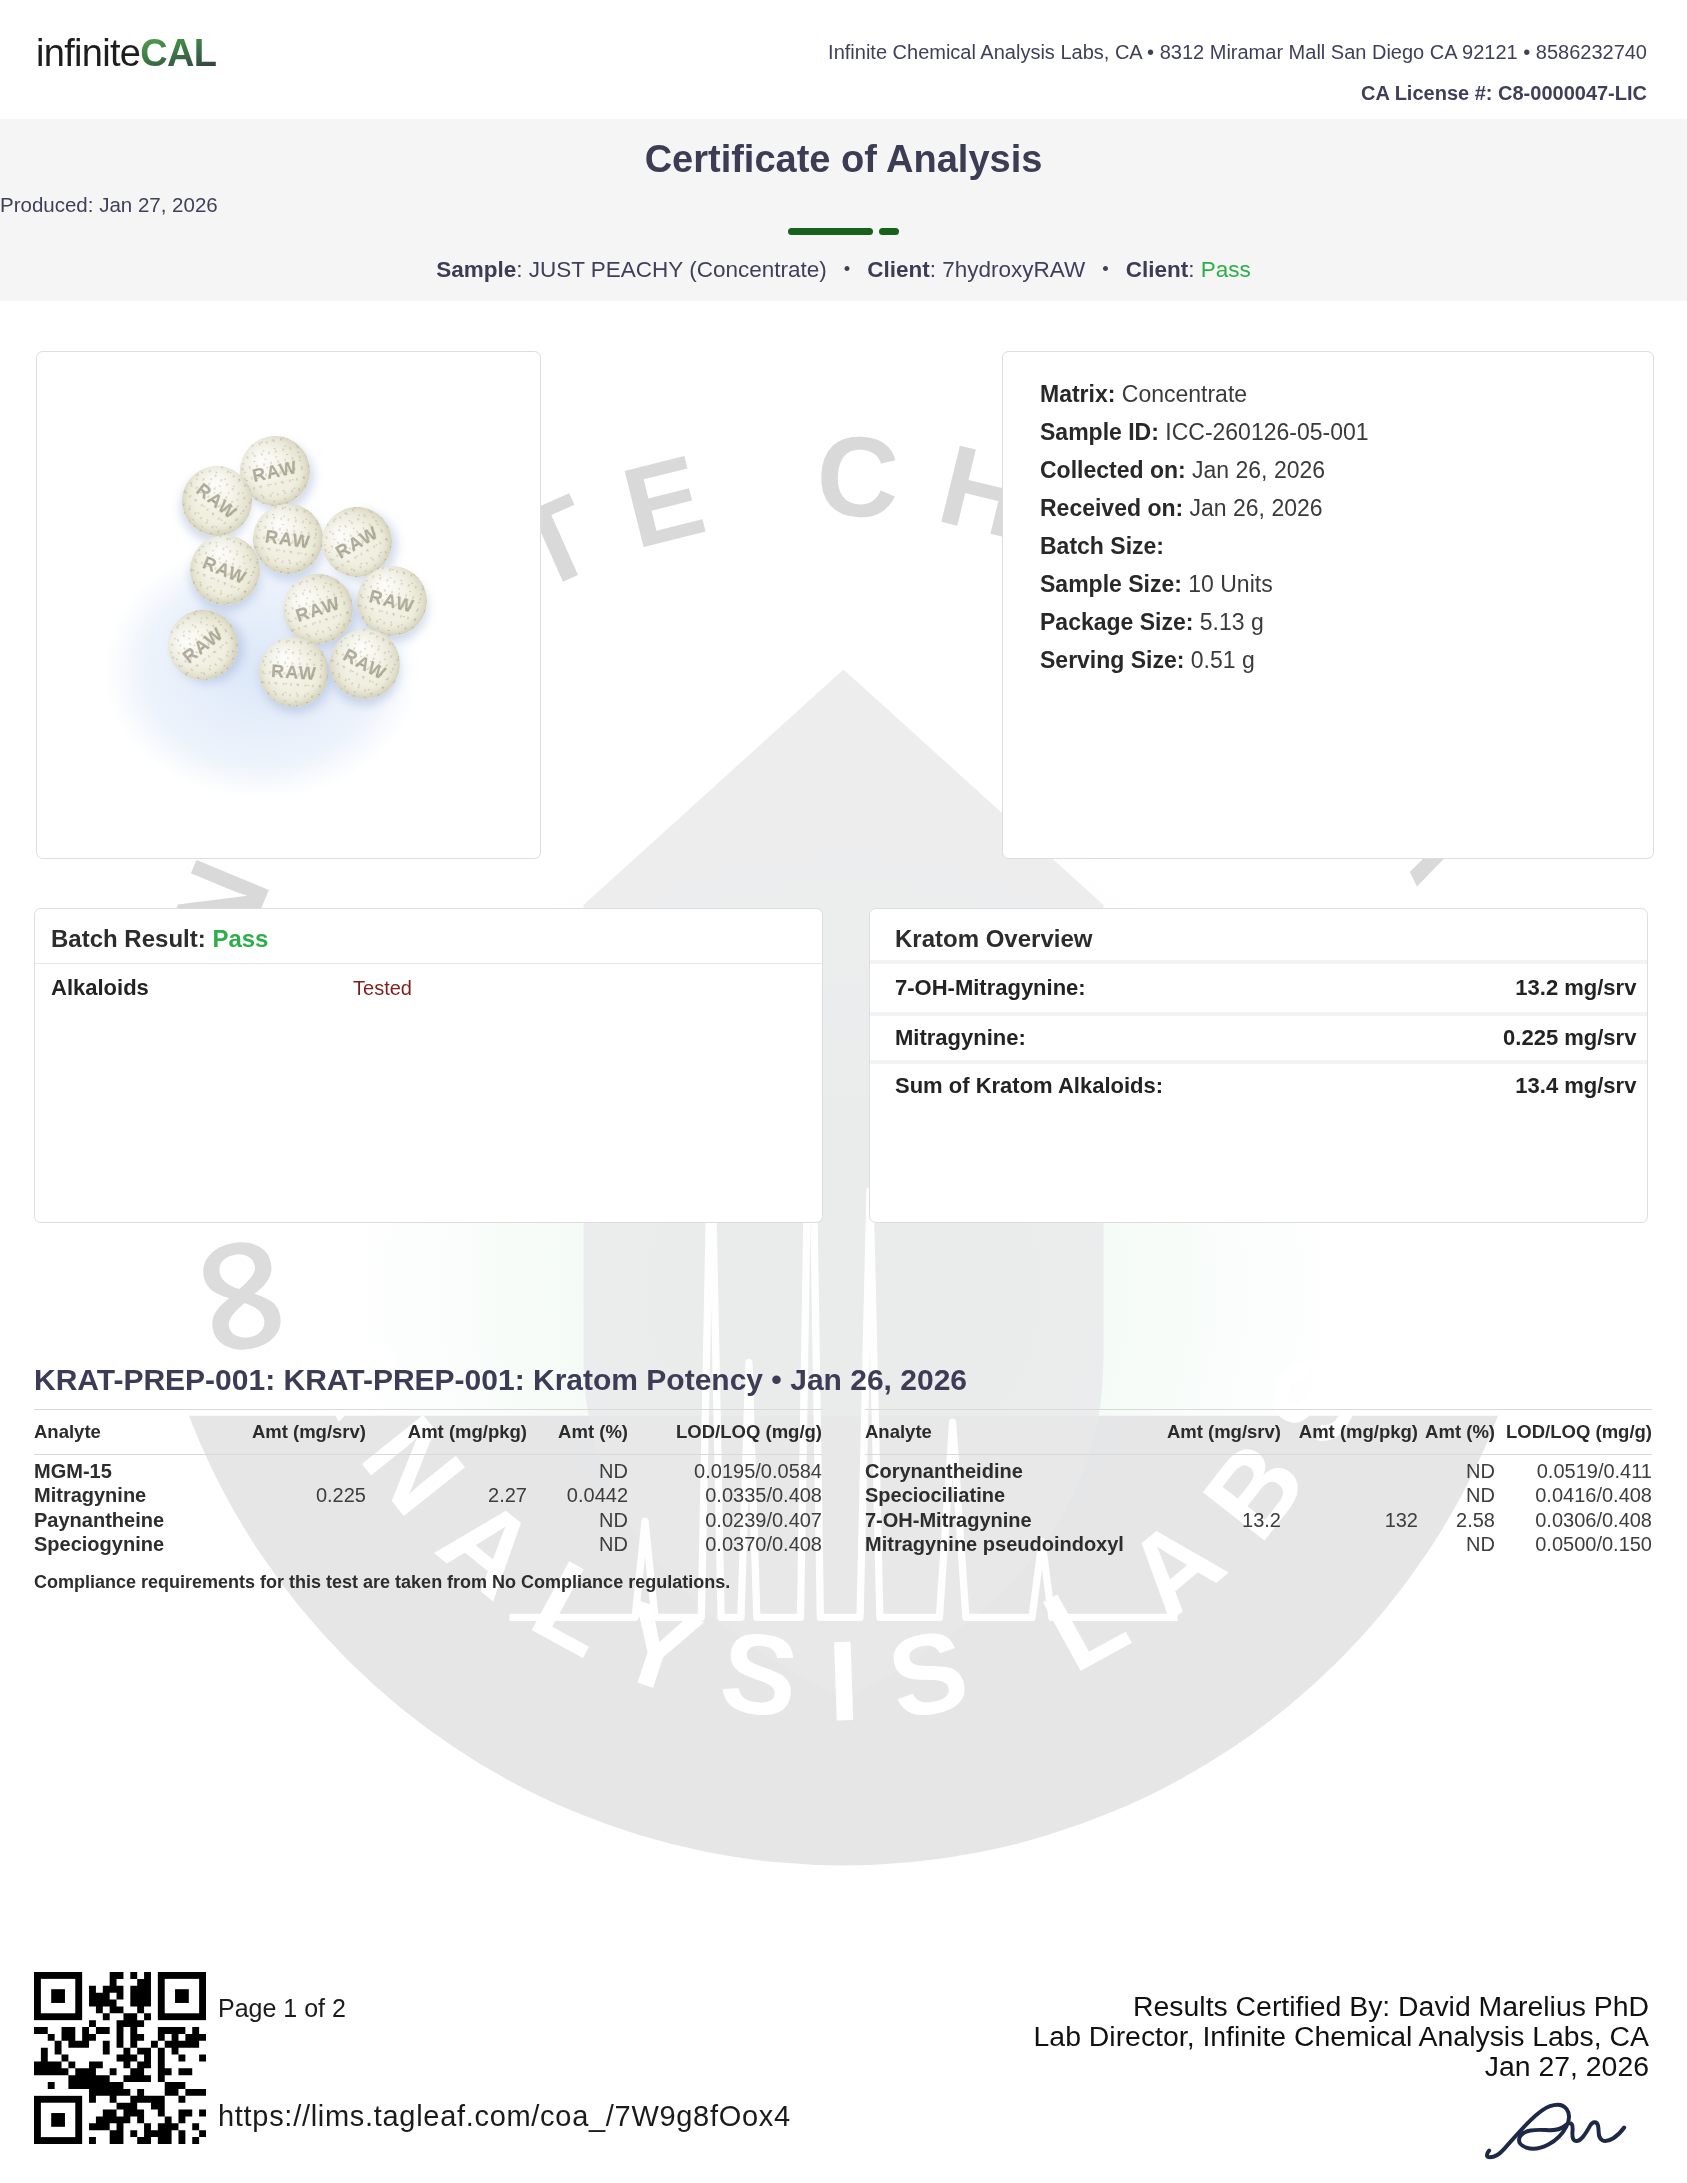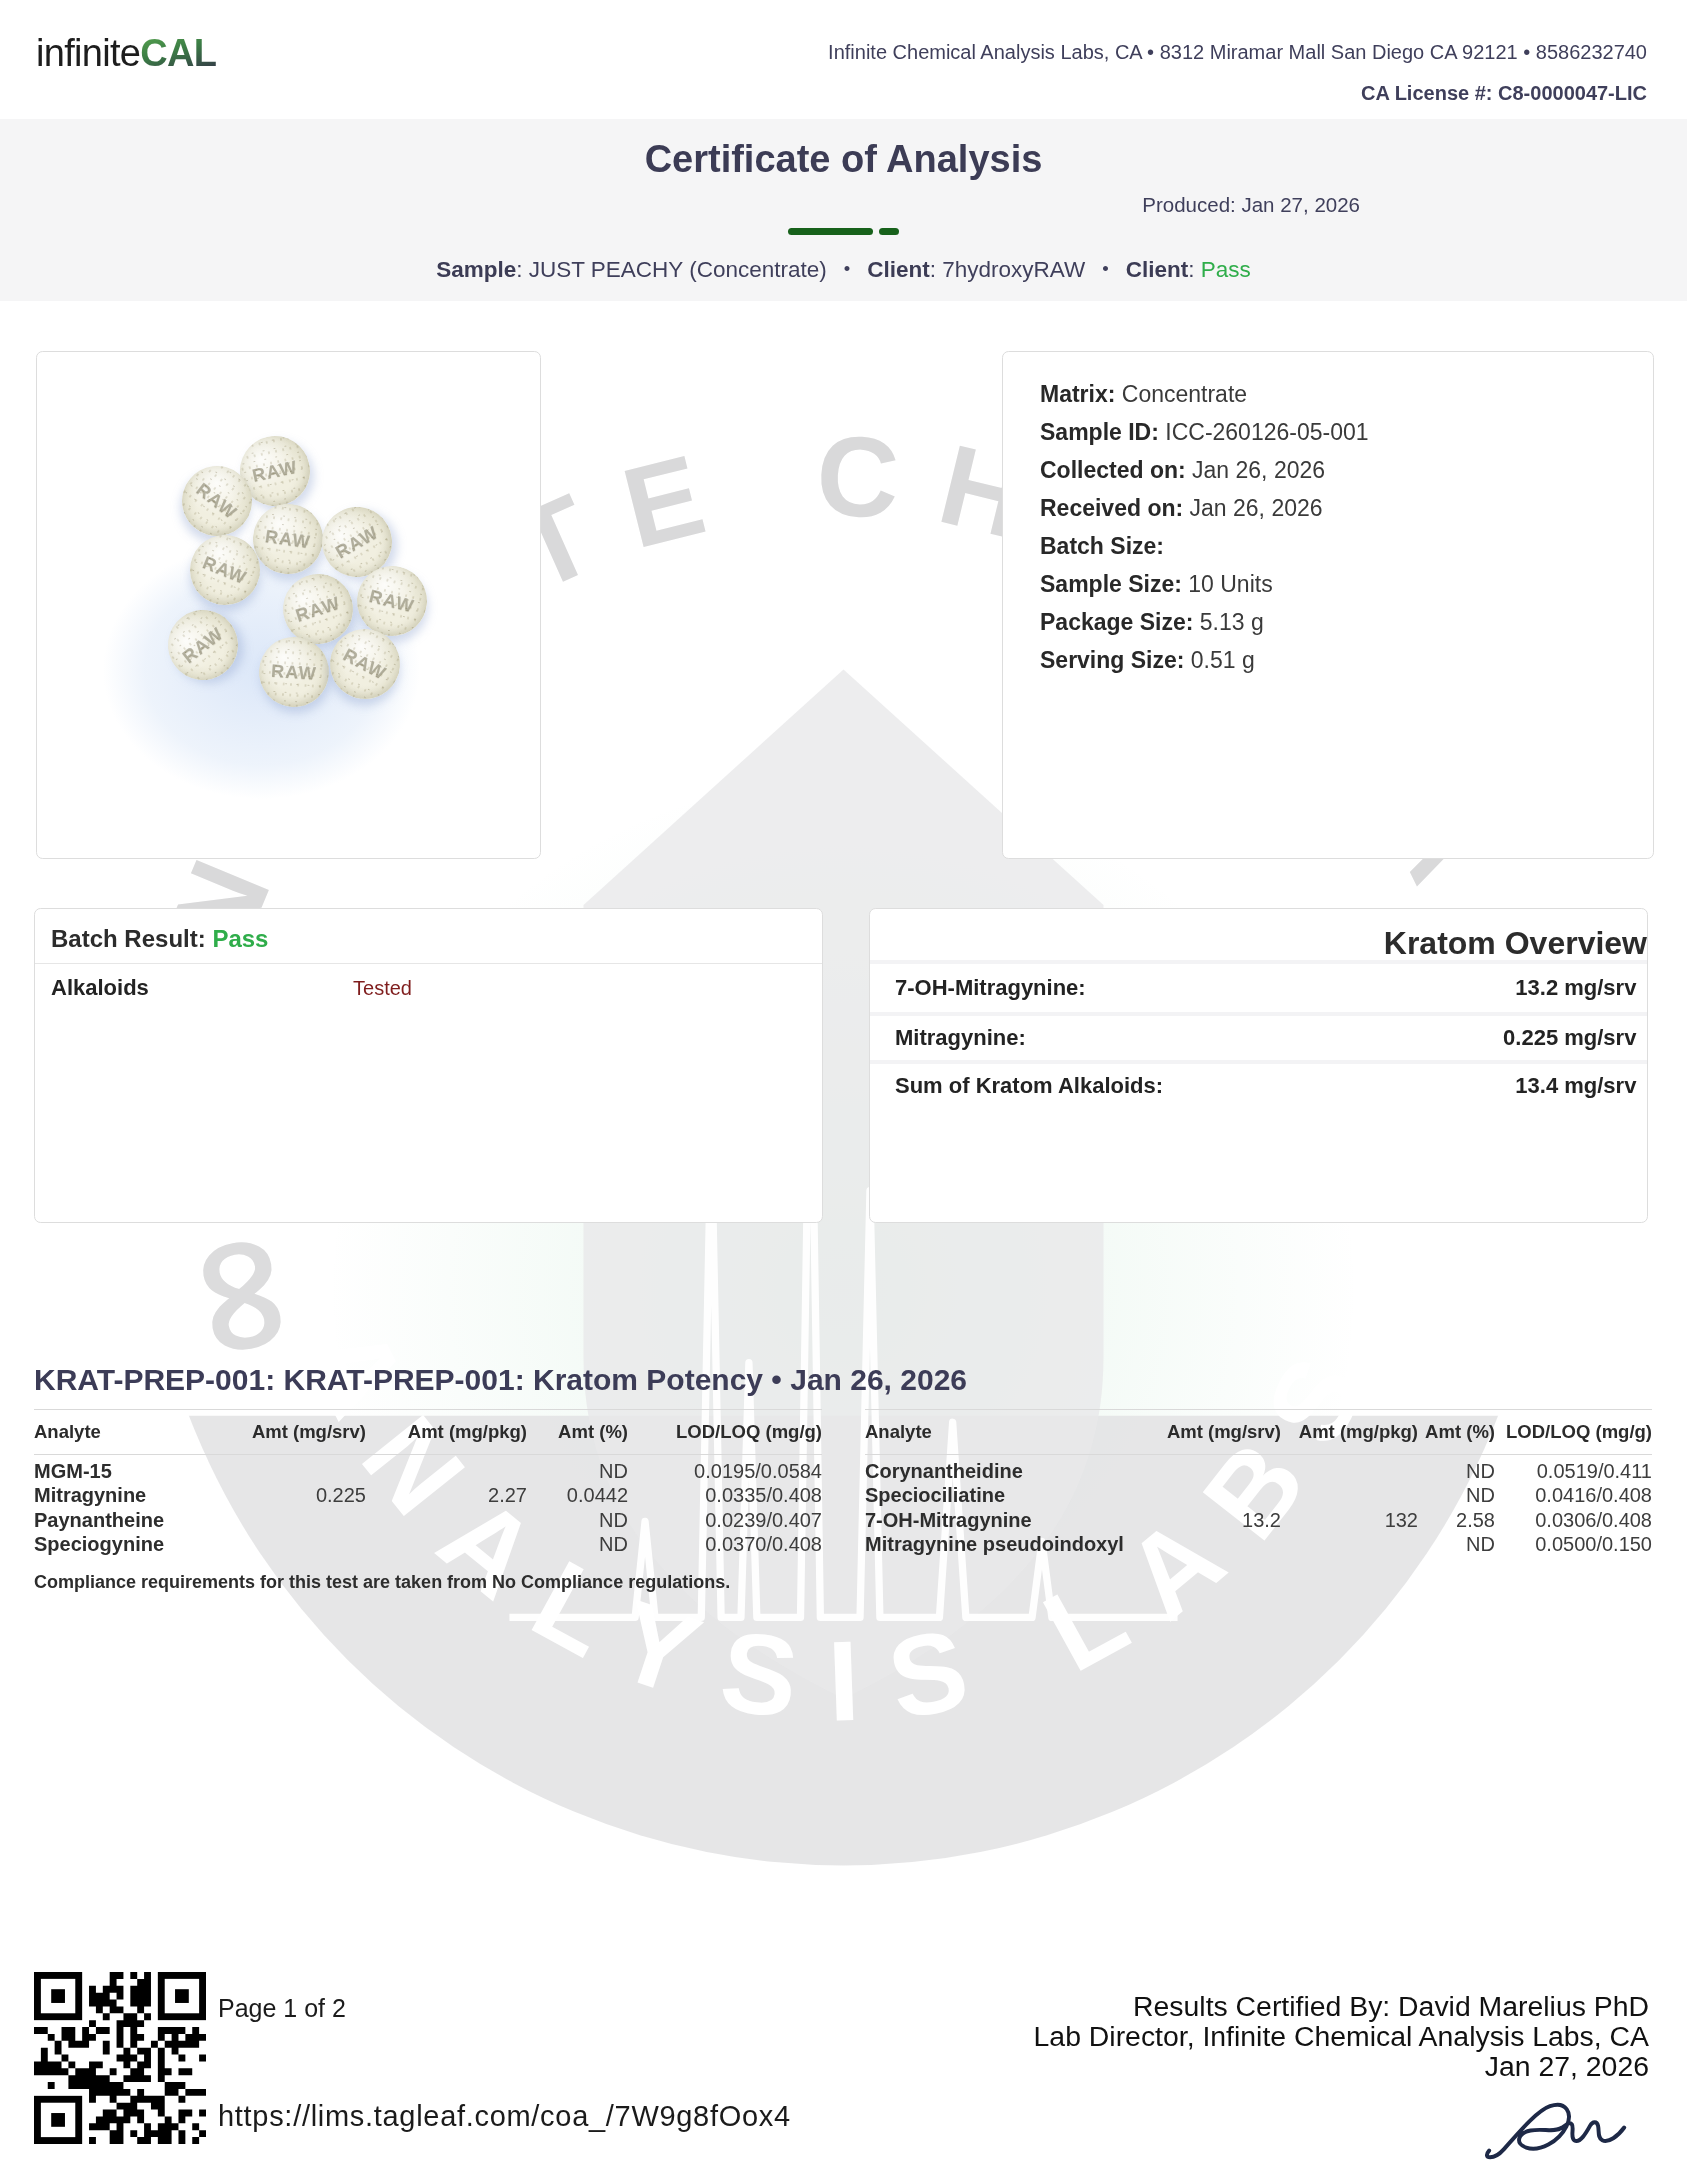--- a/index.html
+++ b/index.html
@@ -20,21 +20,21 @@
   .logo .ls { font-weight:800;
     background:linear-gradient(165deg,#54a04e 8%,#3b7c45 45%,#353f47 88%);
     -webkit-background-clip:text; background-clip:text; color:transparent; }
   .hdr-right { right:40px; text-align:right; color:#3f3f5b; z-index:2;margin-left:40px; }
   .address { top:41px; font-size:20px; }
   .license { top:82px; font-size:20px; font-weight:bold; }
 
   
   .band { left:0; top:119px; width:1687px; height:182px; background:#f5f5f6; z-index:1; }
   .coa-title { left:0; top:138px; width:1687px; text-align:center; font-size:38px; font-weight:bold; color:#3c3c55; z-index:2; }
-  .produced { left:0; top:193px; width:1360px; text-align:right; font-size:20.5px; color:#3f3f5b; z-index:2; }
+  .produced { left:0; top:193px; width:1360px; text-align:left; font-size:20.5px; color:#3f3f5b; z-index:2; }
   .divider { left:0; top:228px; width:1687px; display:flex; justify-content:center; gap:6px; z-index:2; }
   .divider .d1 { width:85px; height:7.3px; border-radius:4px; background:#17611b; }
   .divider .d2 { width:20.5px; height:7.3px; border-radius:4px; background:#17611b; }
   .sample-line { left:0; top:257px; width:1687px; text-align:center; font-size:22.5px; color:#3f3f5b; z-index:2; }
   .sample-line b { color:#3c3c55; }
   .sample-line .dot { display:inline-block; margin:0 17px; font-size:18.5px; position:relative; top:-2px;}
   .pass-green { color:#2fad4a; }
 
   
   .card { background:#fff; border:0.7px solid #ddd; border-radius:6.6px; z-index:1; }
@@ -69,21 +69,21 @@
     font-size:24px; font-weight:bold; color:#2c2c2c; }
   .br-rows { margin-left:16px; width:361px; }
   .br-row { height:48px; display:flex; align-items:center; justify-content:space-between; }
   .br-row + .br-row { border-top:0.7px solid #e2e2e2; }
   .br-row .lbl { font-size:22px; font-weight:bold; color:#232323; }
   .br-row .val { font-size:20px; color:#7f1d1d; }
 
   
   .ko-panel { left:869px; top:908px; width:779px; height:315px; }
   .ko-header { height:55px; border-bottom:4.6px solid #f3f3f5; padding:16px 0 0 25px;
-    font-size:32px; font-weight:bold; color:#2c2c2c;text-align:right; }
+    font-size:24px; font-weight:bold; color:#2c2c2c; }
   .ko-row { height:48px; display:flex; align-items:center; justify-content:space-between; padding:0 10.6px 0 25px; }
   .ko-row + .ko-row { border-top:4.6px solid #f3f3f5; }
   .ko-row .lbl, .ko-row .val { font-size:22px; font-weight:bold; color:#232323; }
 
   
   .pot-heading { left:34px; top:1363px; font-size:30px; font-weight:bold; color:#3c3c57; z-index:2; white-space:nowrap; }
   .pot-table { z-index:2; top:1409px; }
   .pot-left  { left:34px;   width:788px; }
   .pot-right { left:865px; width:787px; }
   .pt-head { display:grid; height:46px; align-items:center; border-top:0.7px solid #d9d9d9; border-bottom:0.7px solid #d9d9d9;

